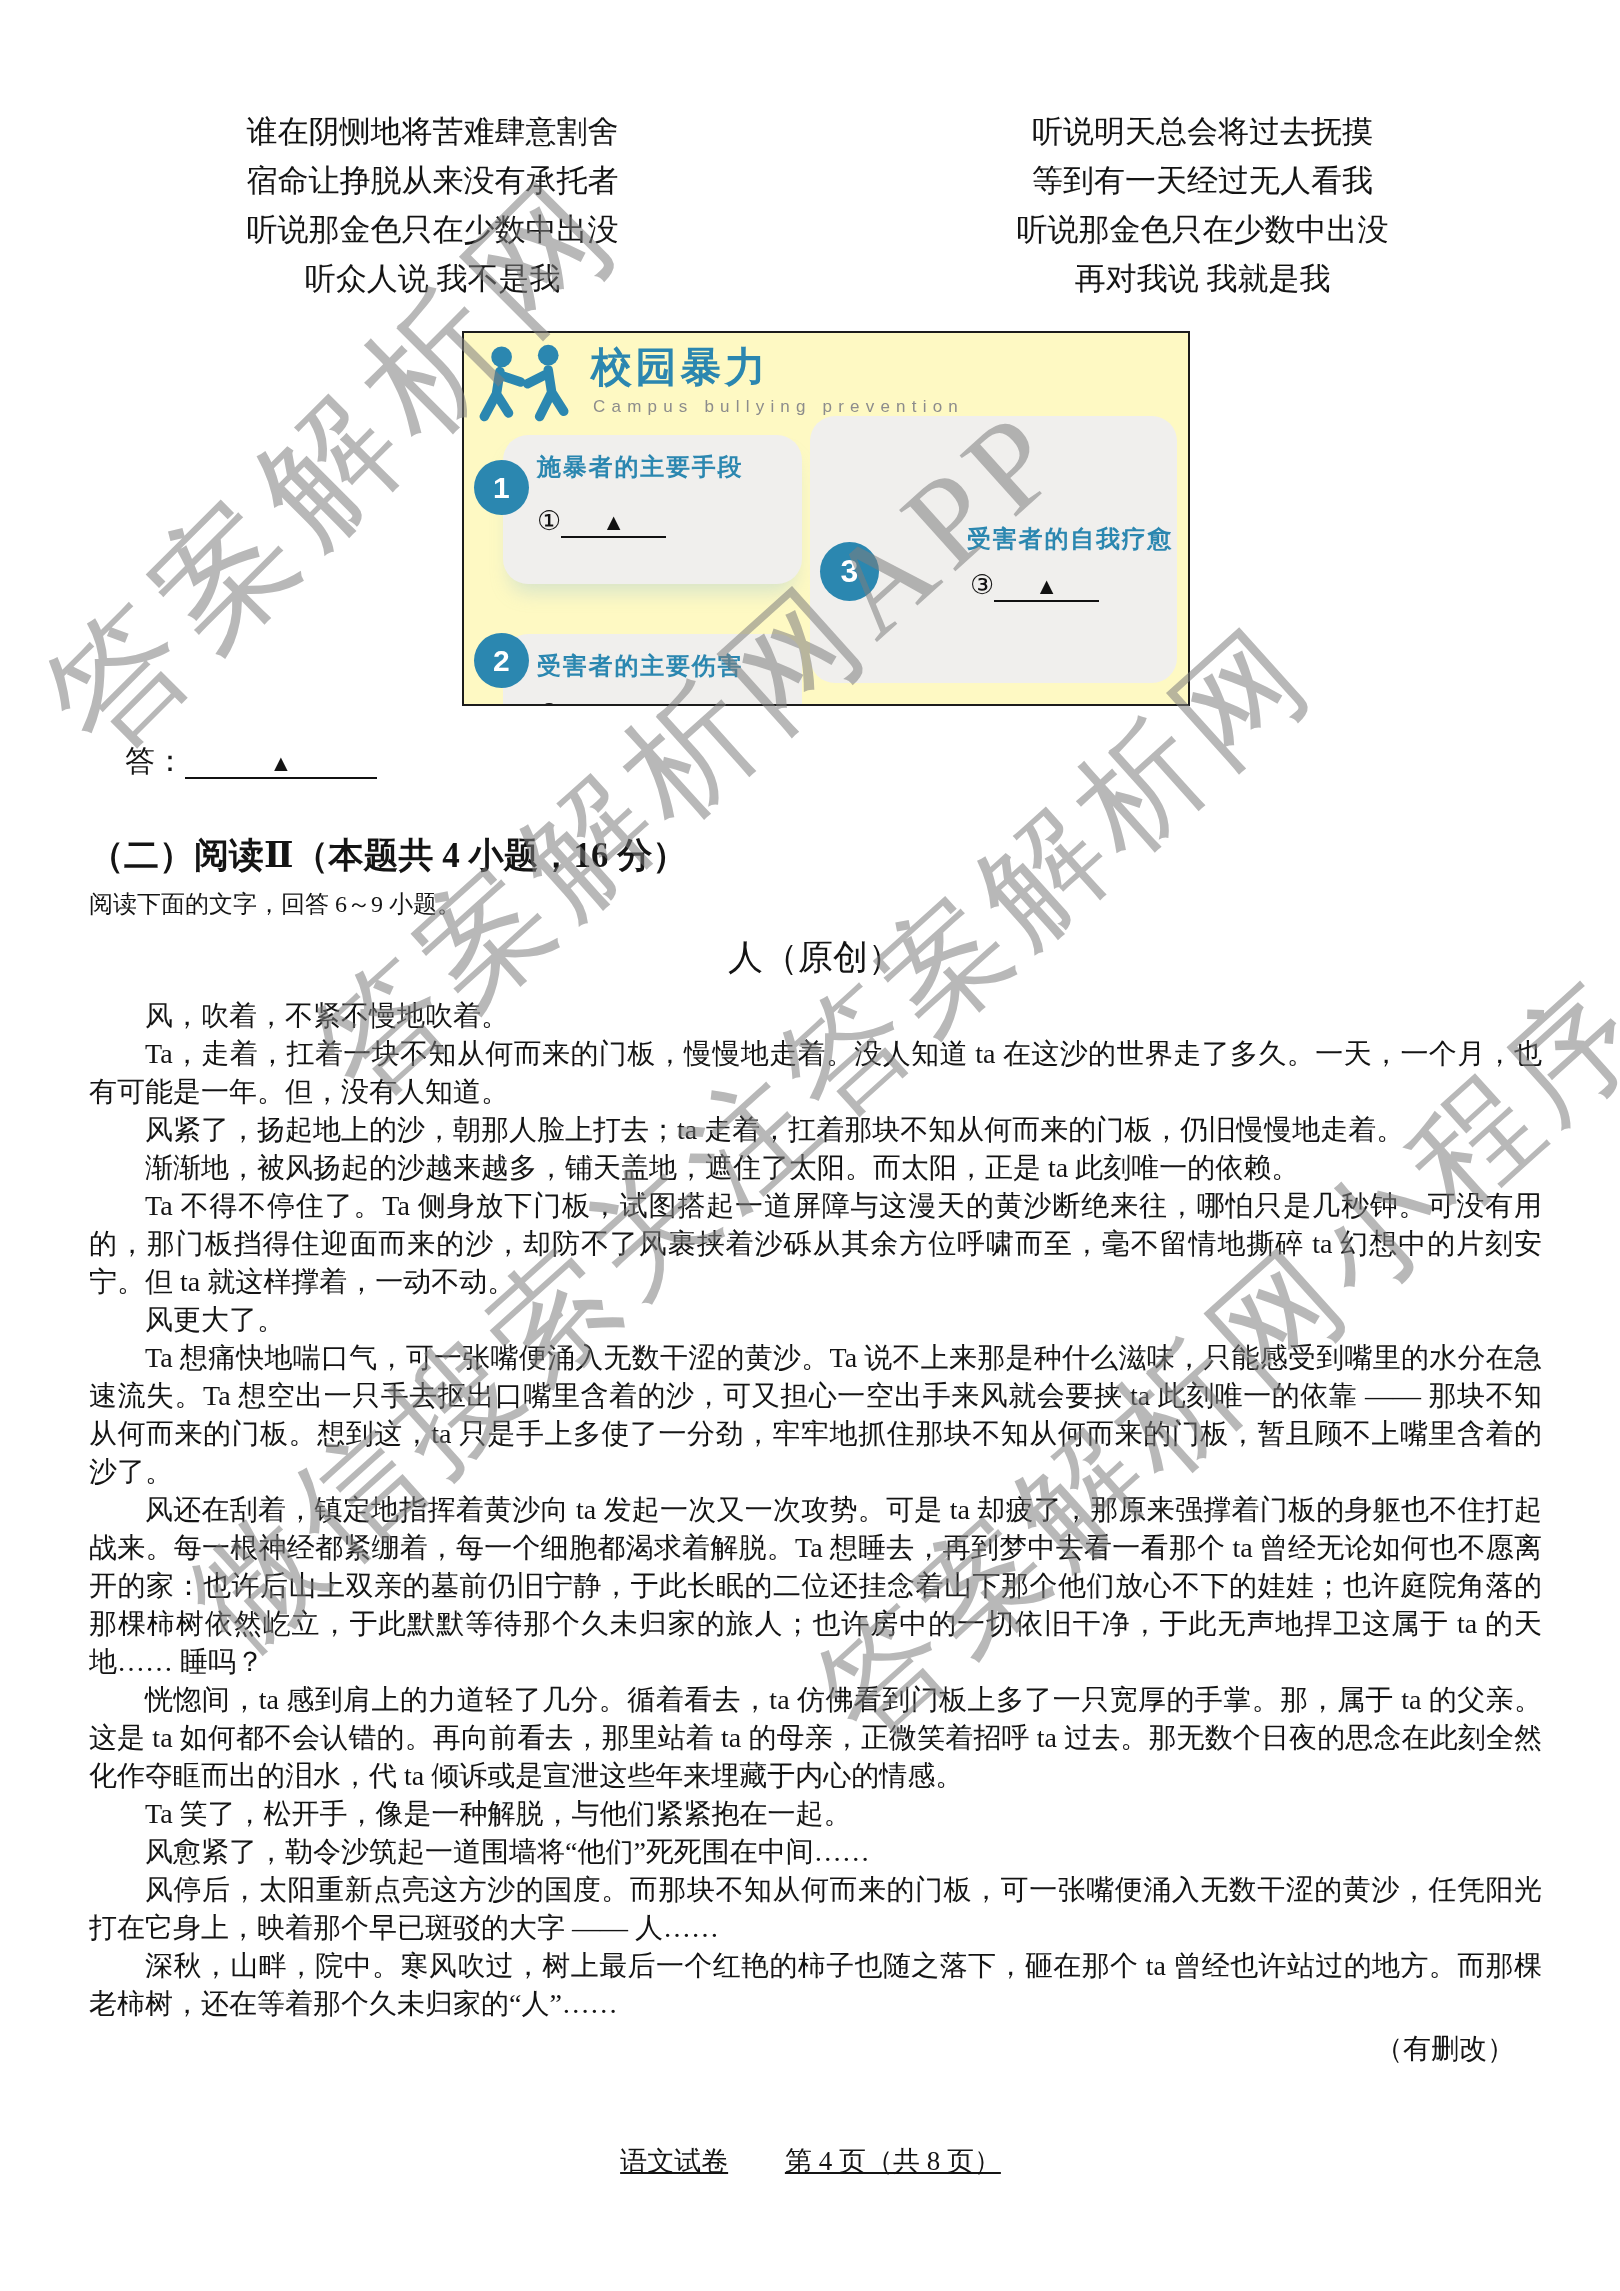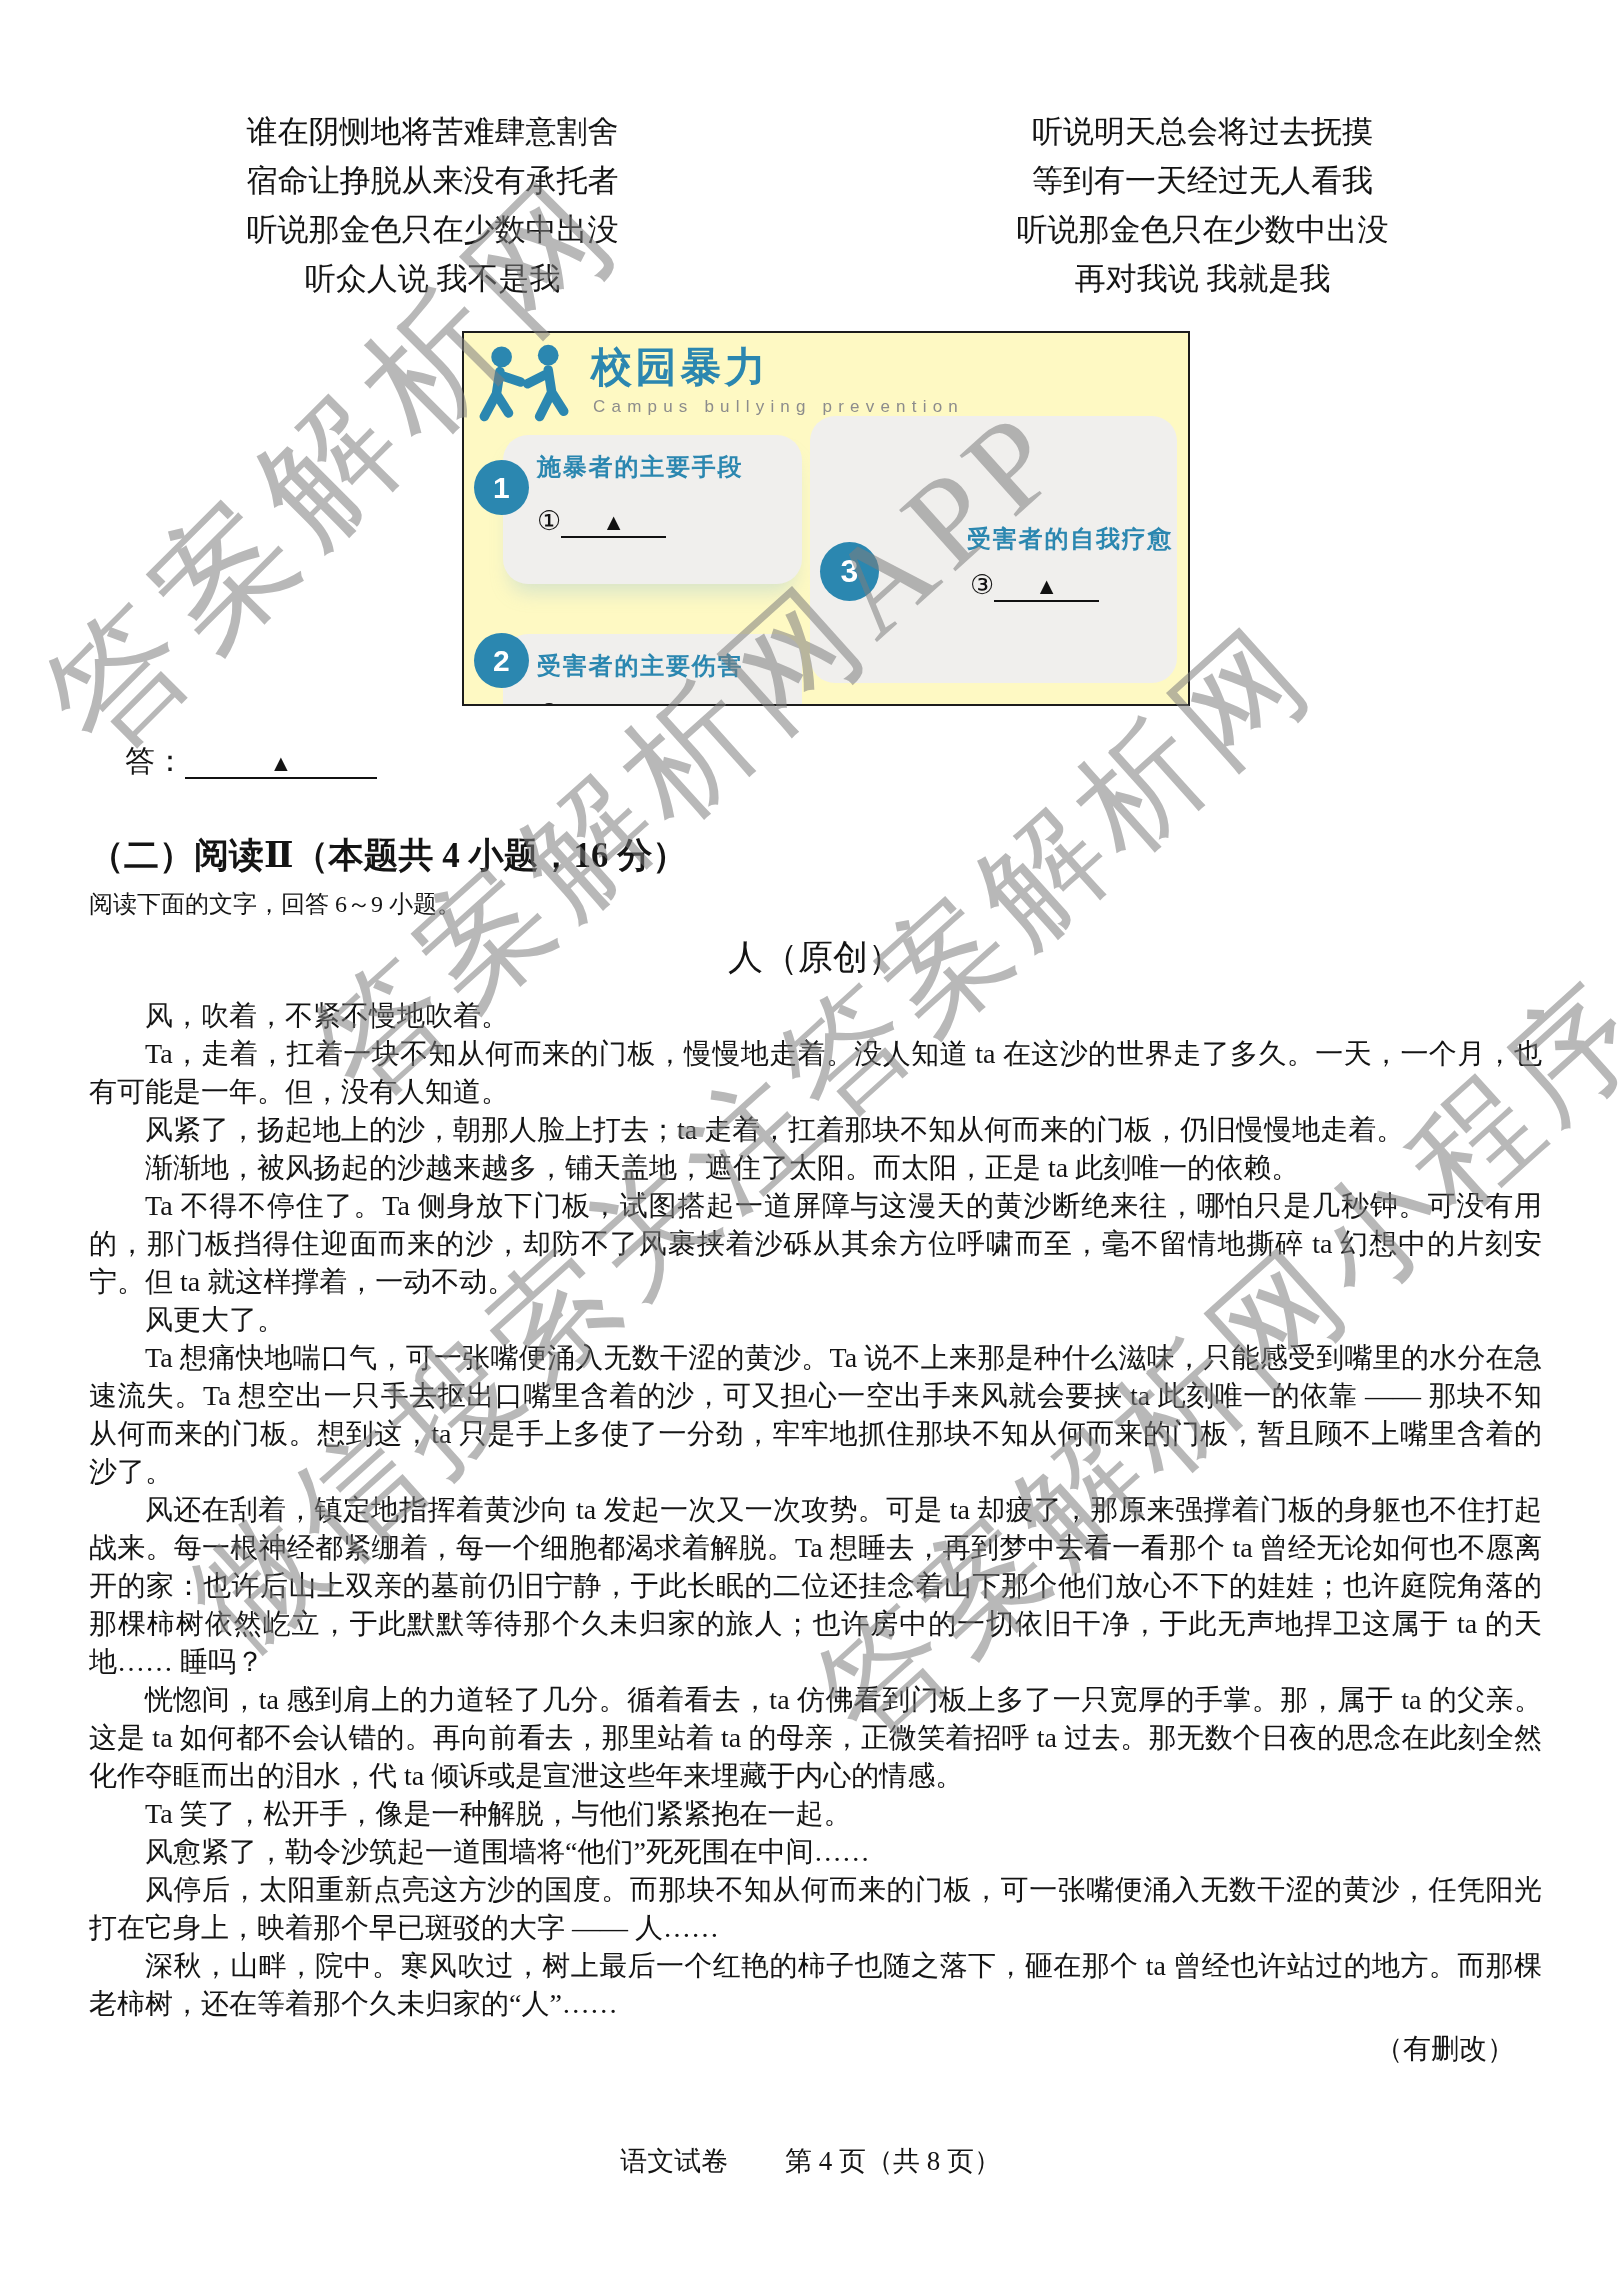--- a/index.html
+++ b/index.html
@@ -55,21 +55,21 @@
   
   .reading{position:absolute;left:89px;top:832px;width:1453px;z-index:2;}
   .sec-heading{font-size:35px;font-weight:bold;margin:0 0 9px 0;}
   .sec-instruction{font-size:24px;margin:0 0 14.3px 0;font-family:Liberation Serif, serif;}
   .sec-title{font-size:35px;text-align:center;margin:5.3px 0 16px 0;}
   .reading p{font-size:28px;line-height:38px;text-align:justify;text-indent:2em;margin:0;}
   .edit-note{font-size:28px;text-align:right;padding-right:27px;margin-top:7.1px;}
 
   
   .page-footer{position:absolute;left:0;top:2143px;width:100%;text-align:center;font-size:27px;z-index:2;}
-  .page-footer span{margin:0 25px;}
+  .page-footer span{margin:0 25px;text-decoration:underline;}
 </style>
 </head>
 <body>
 
 <div id="page">
 
   <div class="wm wm1">答案解析网</div>
   <div class="wm wm2">答案解析网APP</div>
   <div class="wm wm3">微信搜索关注答案解析网</div>
   <div class="wm wm4">答案解析网小程序</div>

